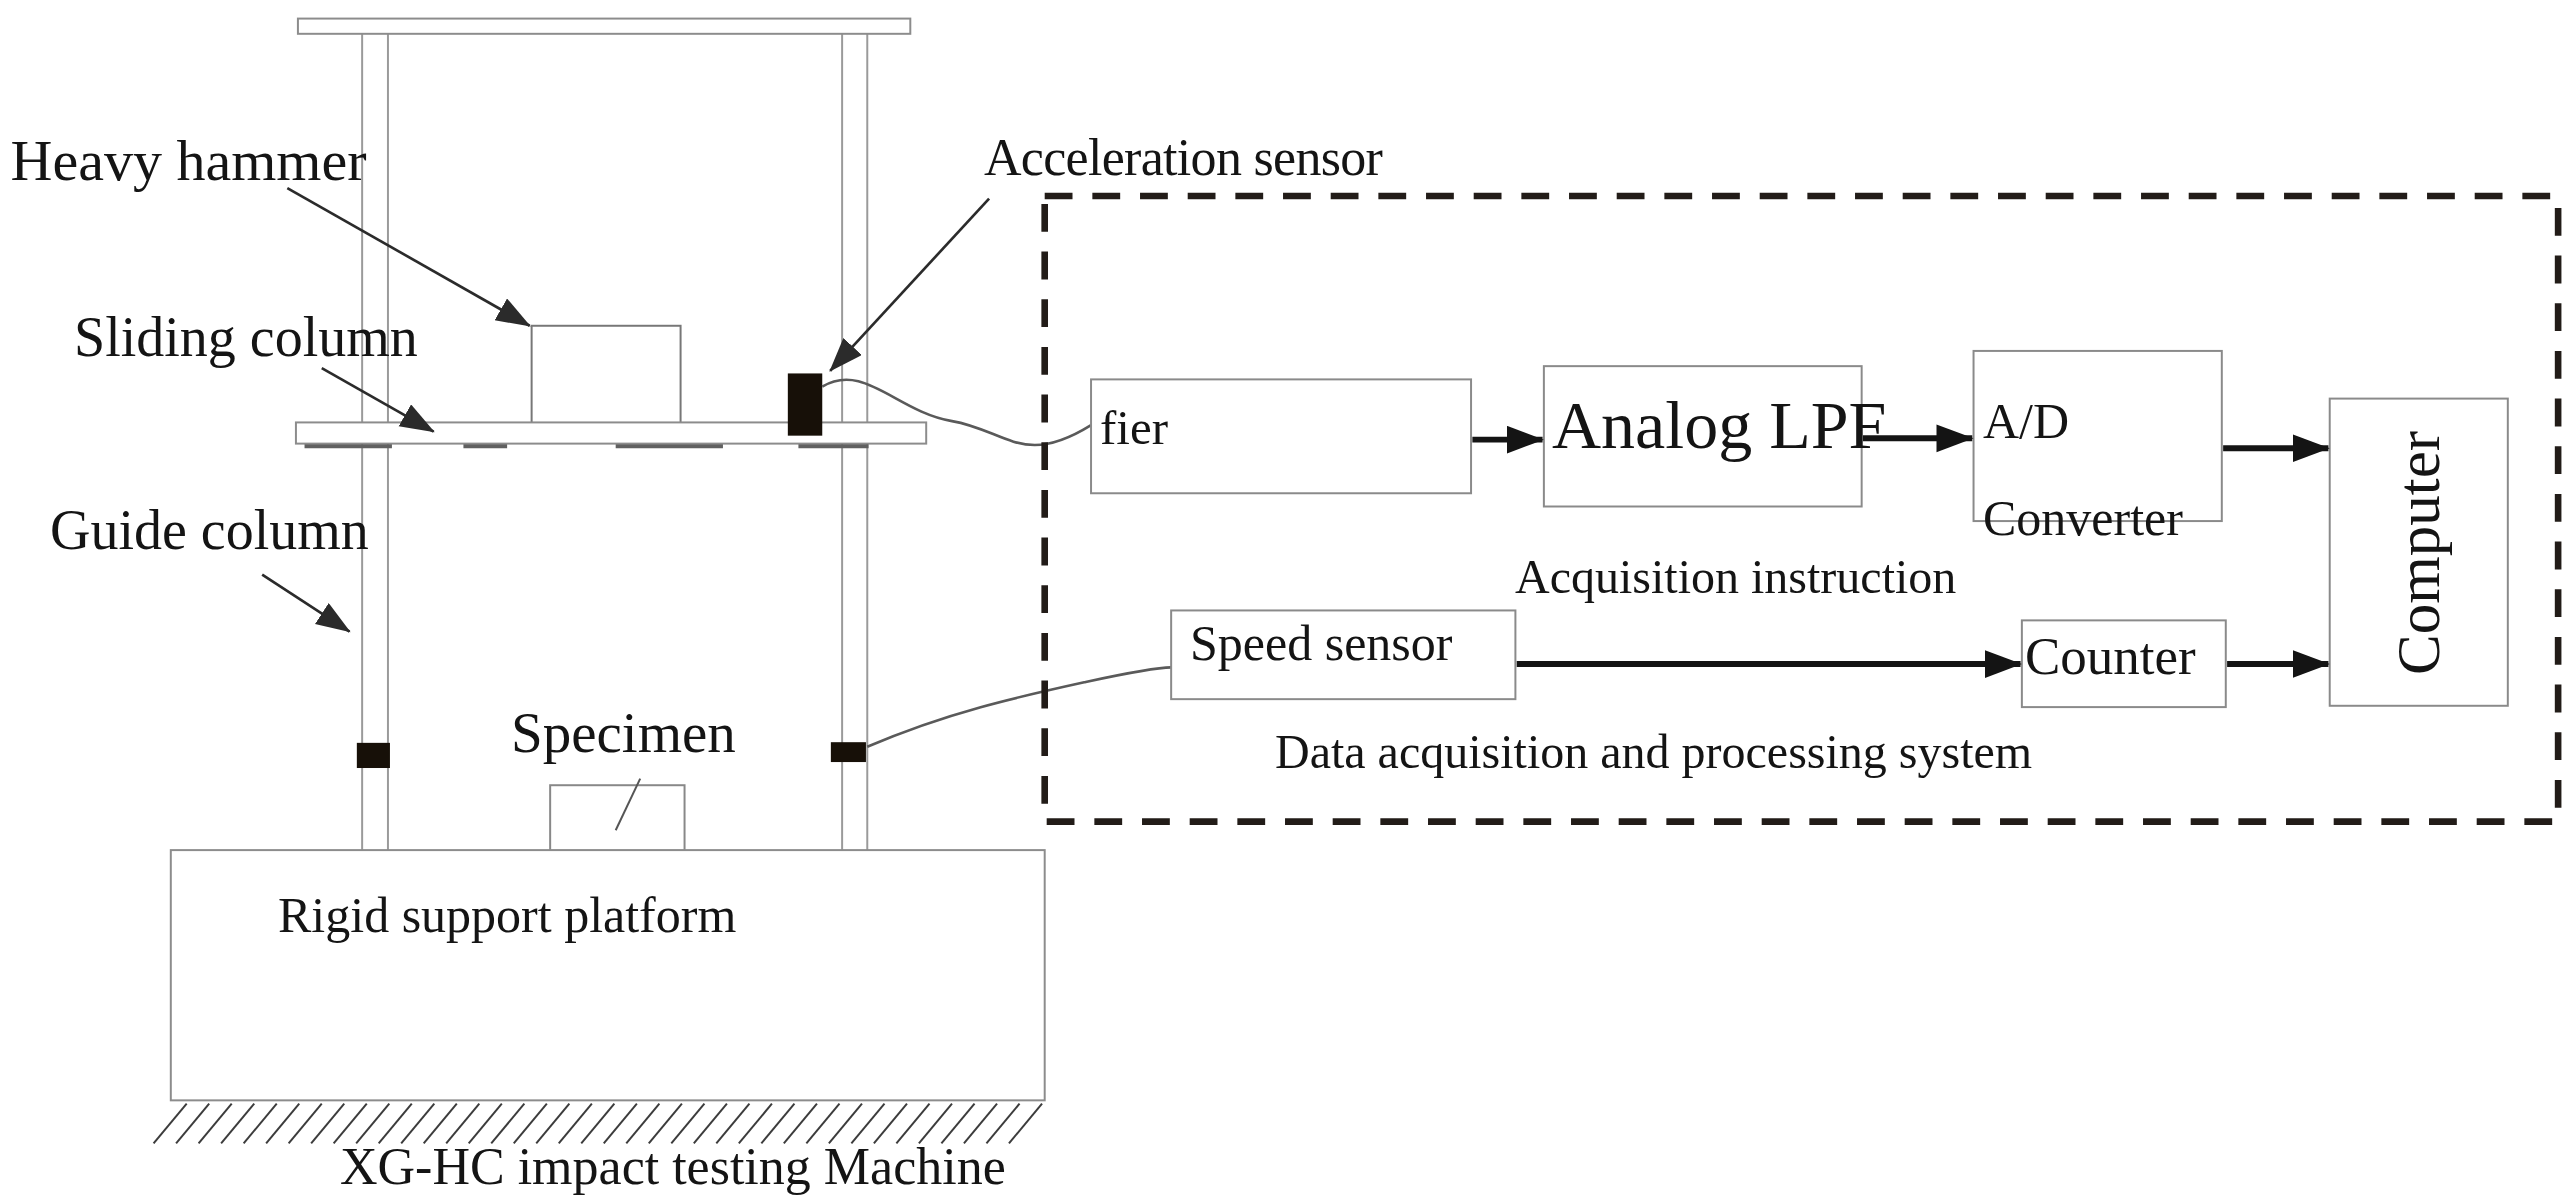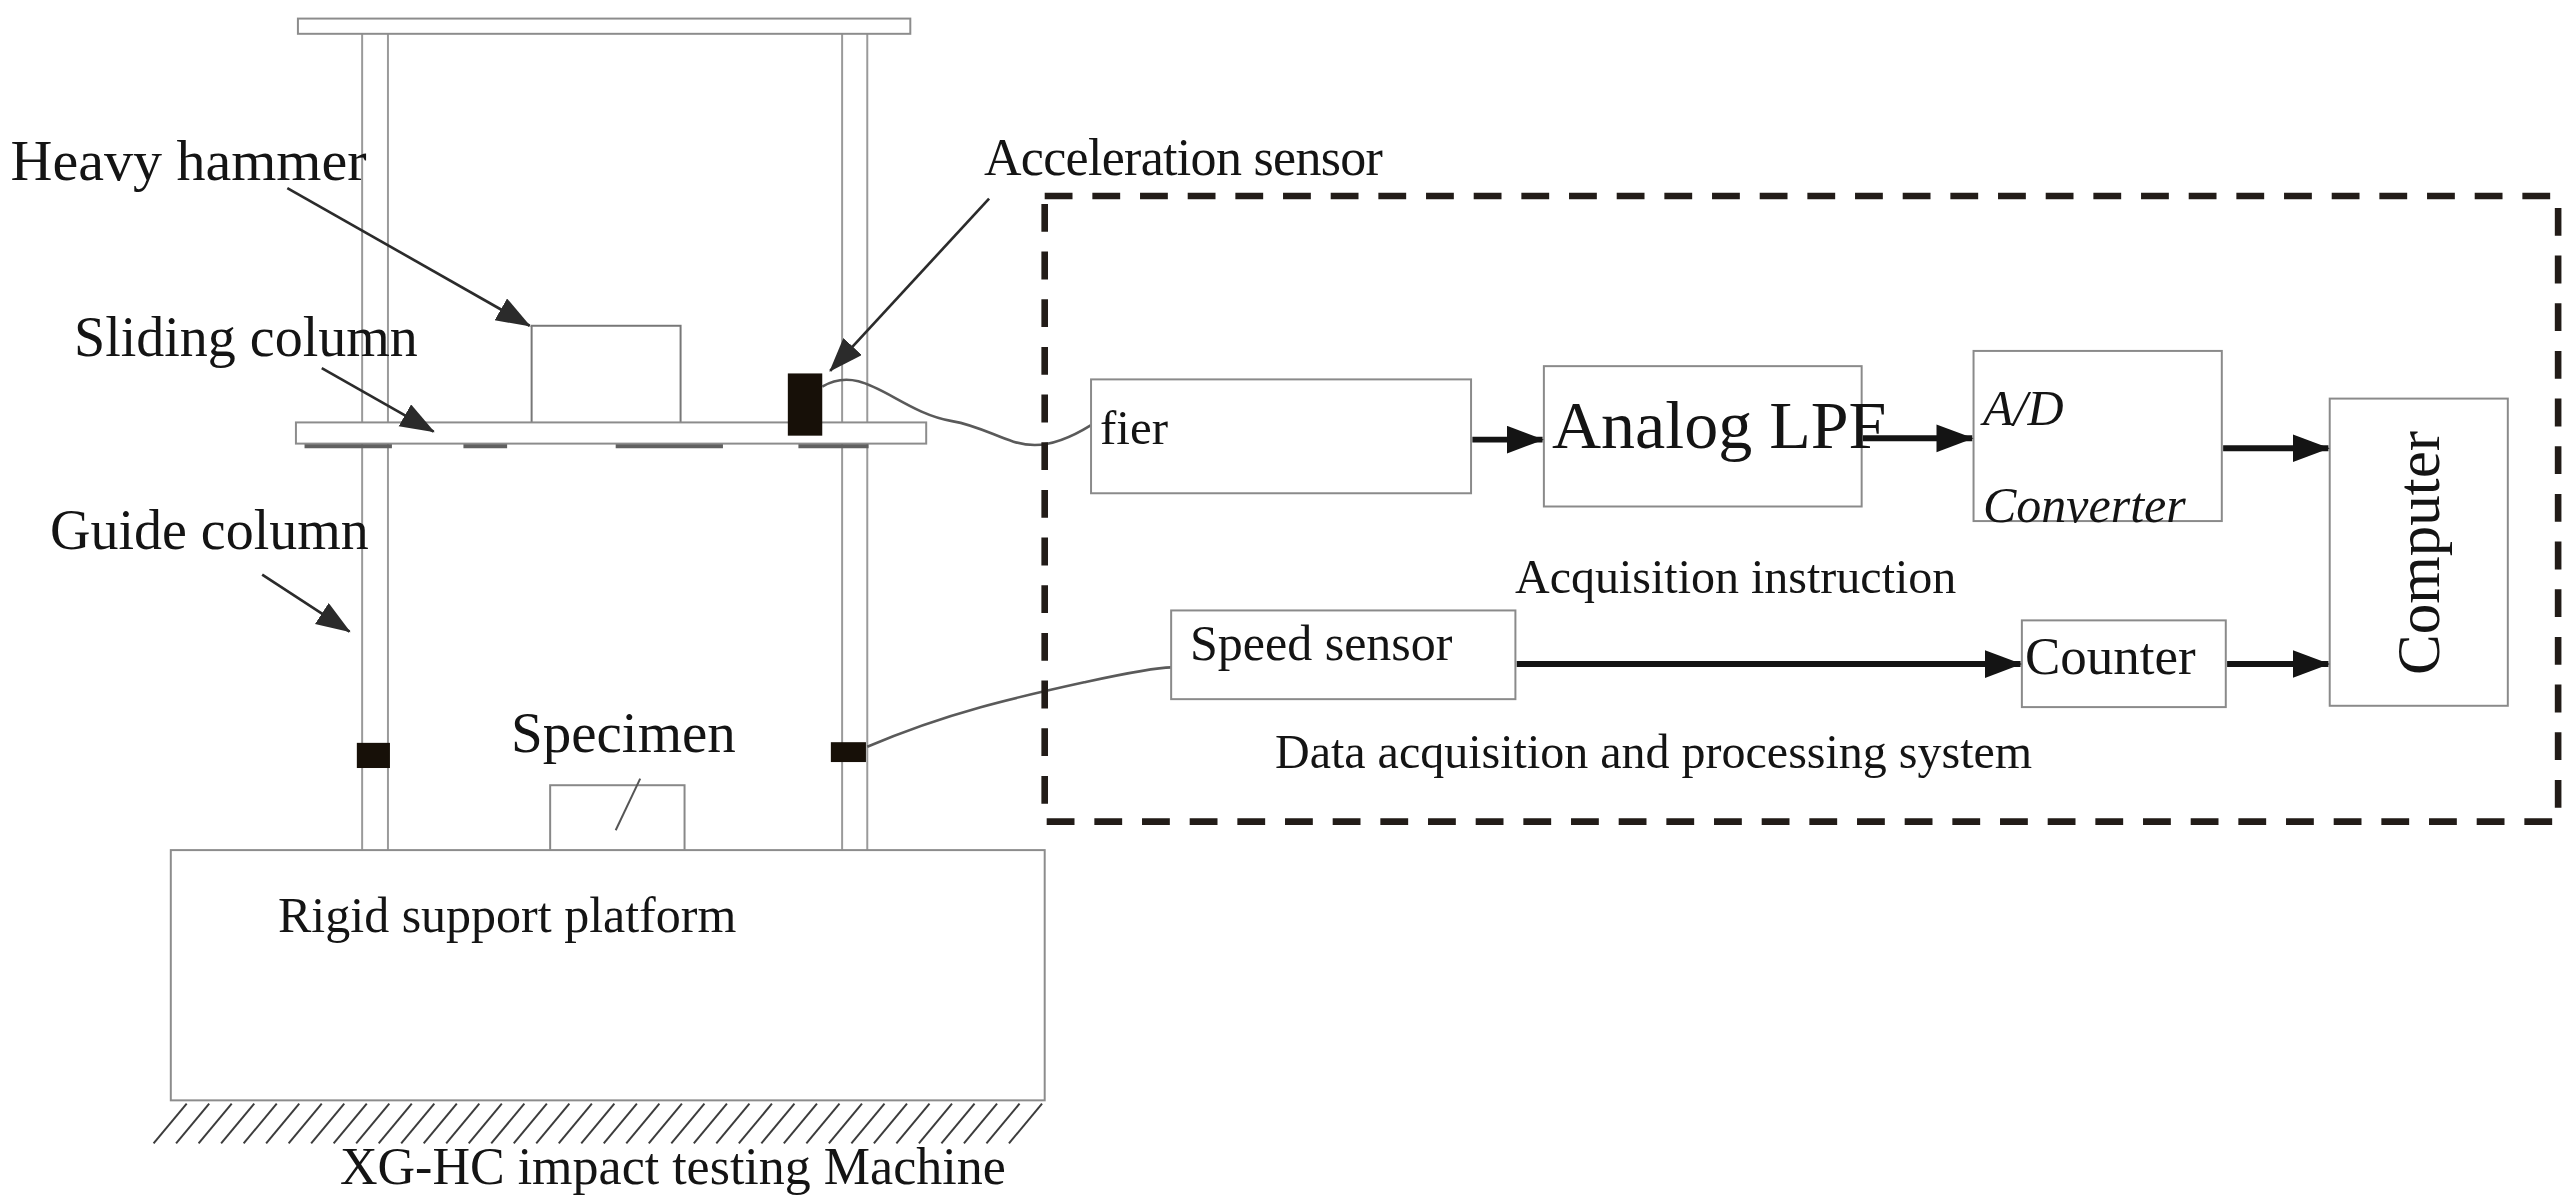--- a/index.html
+++ b/index.html
@@ -32,21 +32,21 @@
   .lbl-guide    {left:50px;  top:500px;  font-size:56px;text-align:right;}
   .lbl-specimen {left:511px; top:702px; font-size:57px;}
   .lbl-platform {left:278px; top:888px; font-size:50px;}
   .lbl-caption  {left:340px; top:1139px; font-size:52px;}
   .lbl-accel    {left:984px;top:130px;  font-size:52px; letter-spacing:-0.7px;}
   .lbl-acq      {left:1515px;top:551px;  font-size:48px;}
   .lbl-system   {left:1275px;top:726px; font-size:48px;}
 
   .blk-charge   {left:1100px;top:391px;  font-size:49px; line-height:73px;}
   .blk-analog   {left:1544px;top:389px;  width:318px; text-align:center; font-size:68px;margin-left:8px;}
-  .blk-ad       {left:1983px;top:360px;  font-size:50px; line-height:97px;font-style:italic;}
+  .blk-ad       {left:1983px;top:373px;  font-size:50px; line-height:97px;}
   .blk-speed    {left:1190px;top:616px;  font-size:50px;}
   .blk-counter  {left:2025px;top:628px;  font-size:53px;}
   .blk-computer {
     left:2330px;top:399px;width:178px;height:307px;
     display:flex;align-items:center;justify-content:center;
   }
   .blk-computer span{
     transform:rotate(-90deg);
     white-space:nowrap;
     font-size:61px;

